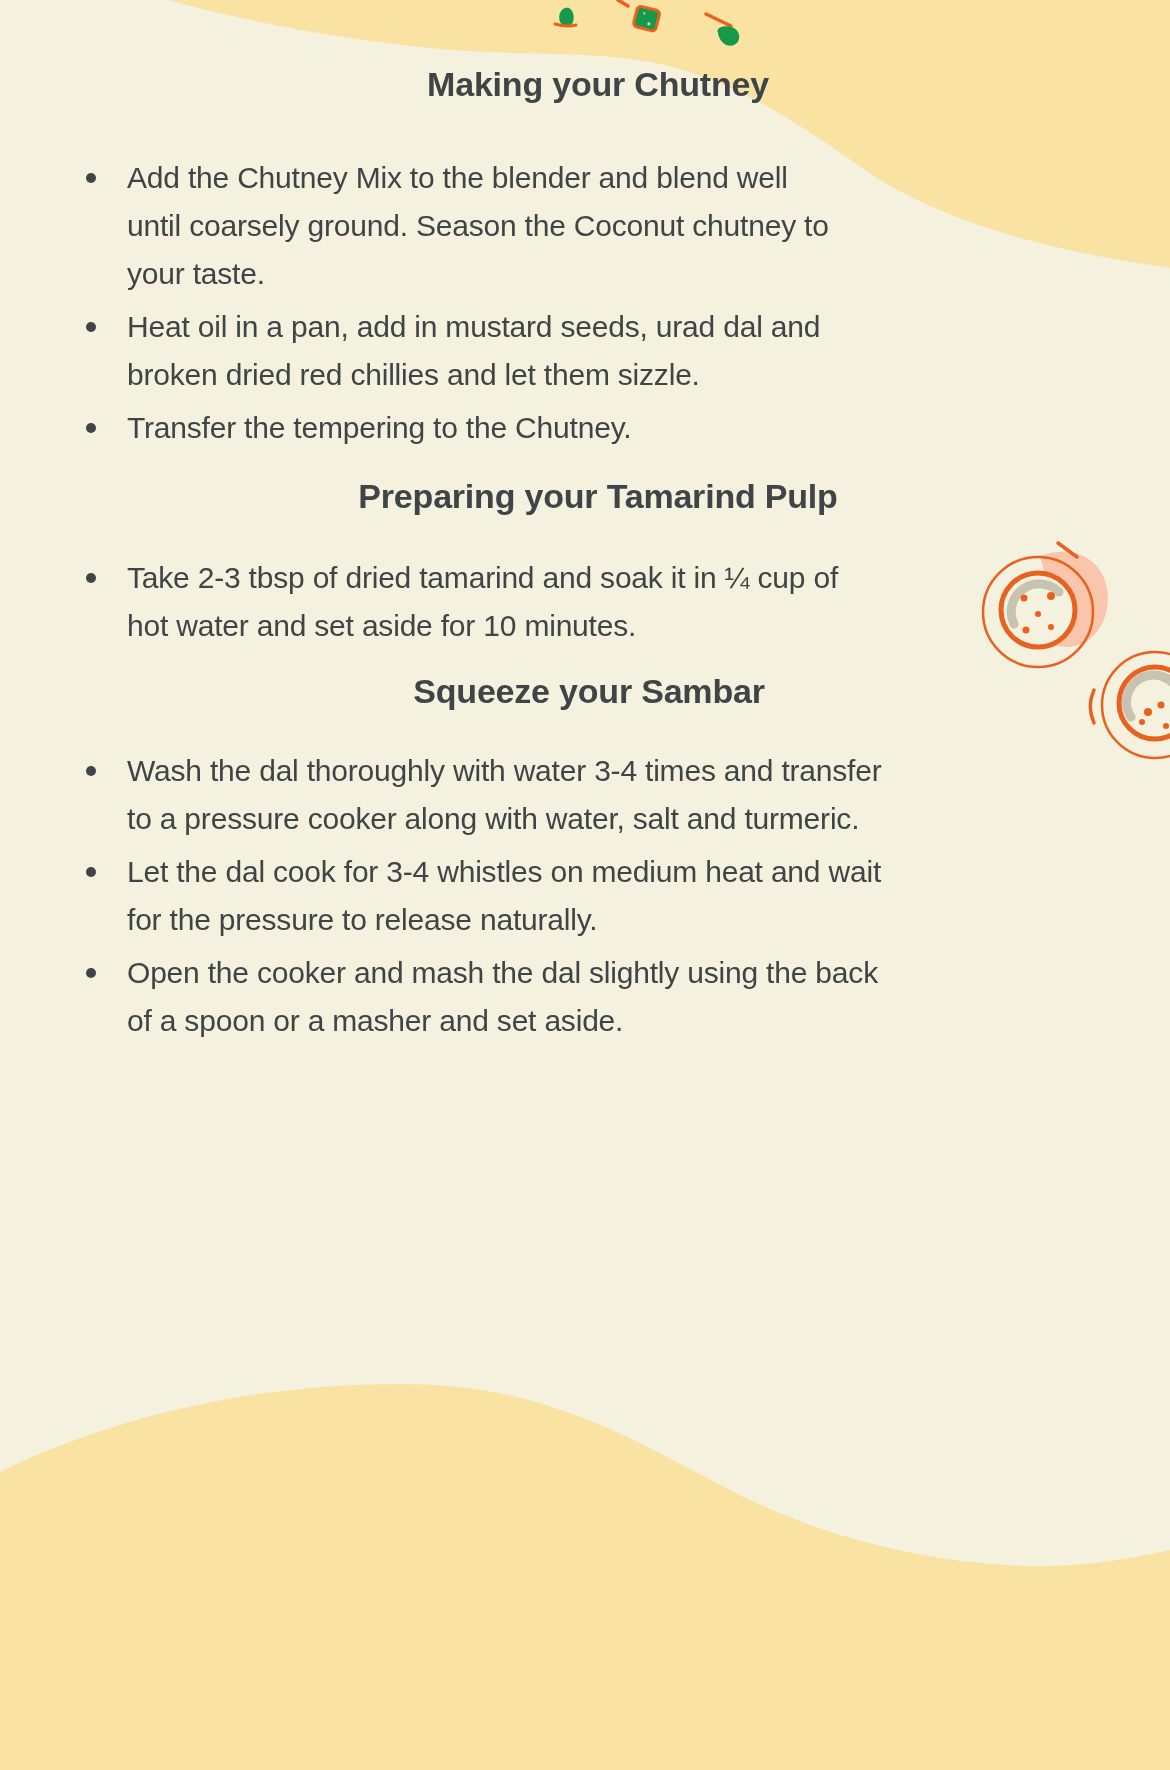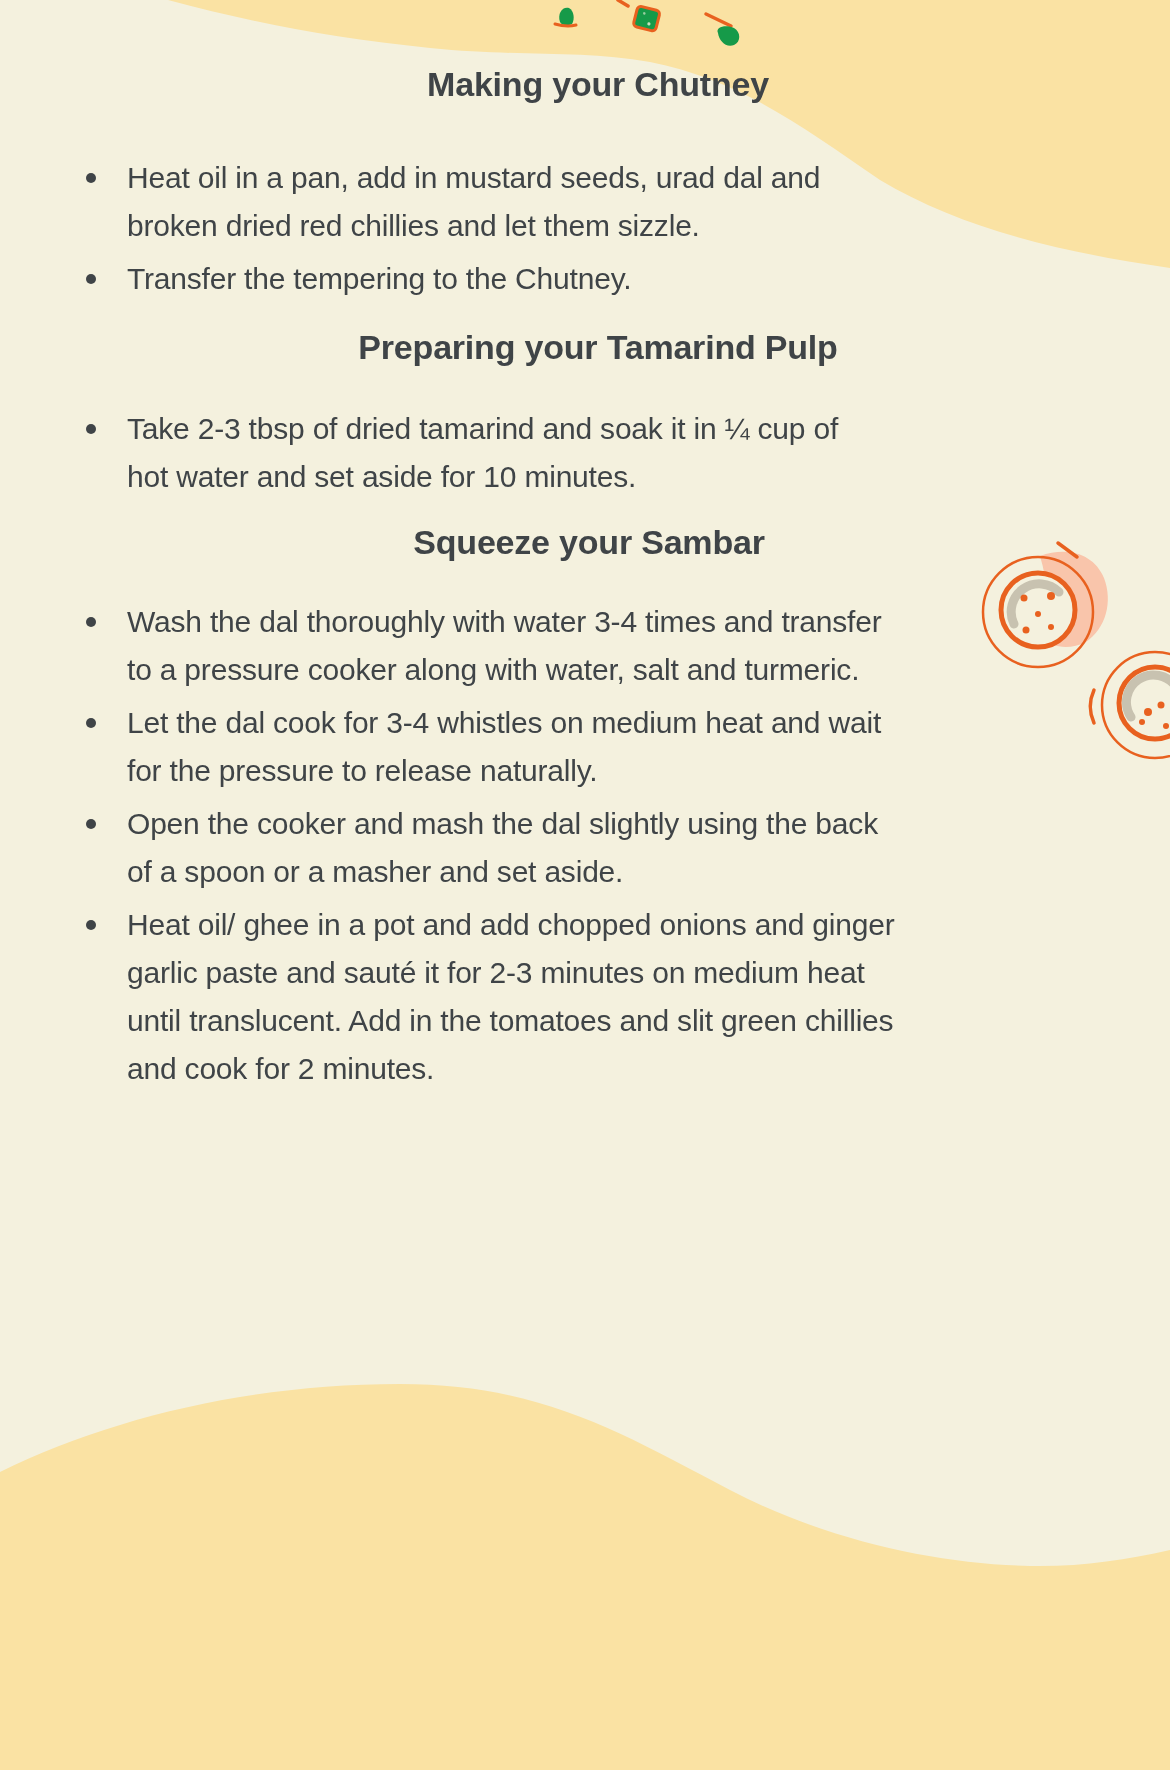--- a/index.html
+++ b/index.html
@@ -118,39 +118,38 @@
       <circle class="o-fill" cx="1142" cy="722" r="3"></circle>
       <circle class="o-fill" cx="1166" cy="726" r="3"></circle>
       <path class="o-stroke" style="stroke-width:3.5" d="M 1094 690 C 1089 701, 1089 712, 1094 723"></path>
     </g>
   </svg>
 
   <div class="content">
 
     <h2 class="sec">Making your Chutney</h2>
     <ul class="steps after-h1">
+      <li><span class="li-text">Add the Chutney Mix to the blender and blend well
+until coarsely ground. Season the Coconut chutney to
+your taste.</span></li>
       <li><span class="li-text">Heat oil in a pan, add in mustard seeds, urad dal and
 broken dried red chillies and let them sizzle.</span></li>
       <li><span class="li-text">Transfer the tempering to the Chutney.</span></li>
     </ul>
 
     <h2 class="sec mt1">Preparing your Tamarind Pulp</h2>
     <ul class="steps after-h2">
       <li><span class="li-text">Take 2-3 tbsp of dried tamarind and soak it in ¼ cup of
 hot water and set aside for 10 minutes.</span></li>
     </ul>
 
     <h2 class="sec mt2">Squeeze your Sambar</h2>
     <ul class="steps after-h3">
       <li><span class="li-text">Wash the dal thoroughly with water 3-4 times and transfer
 to a pressure cooker along with water, salt and turmeric.</span></li>
       <li><span class="li-text">Let the dal cook for 3-4 whistles on medium heat and wait
 for the pressure to release naturally.</span></li>
       <li><span class="li-text">Open the cooker and mash the dal slightly using the back
 of a spoon or a masher and set aside.</span></li>
-      <li><span class="li-text">Heat oil/ ghee in a pot and add chopped onions and ginger
-garlic paste and sauté it for 2-3 minutes on medium heat
-until translucent. Add in the tomatoes and slit green chillies
-and cook for 2 minutes.</span></li>
     </ul>
 
   </div>
 </div>
 
 </body></html>

